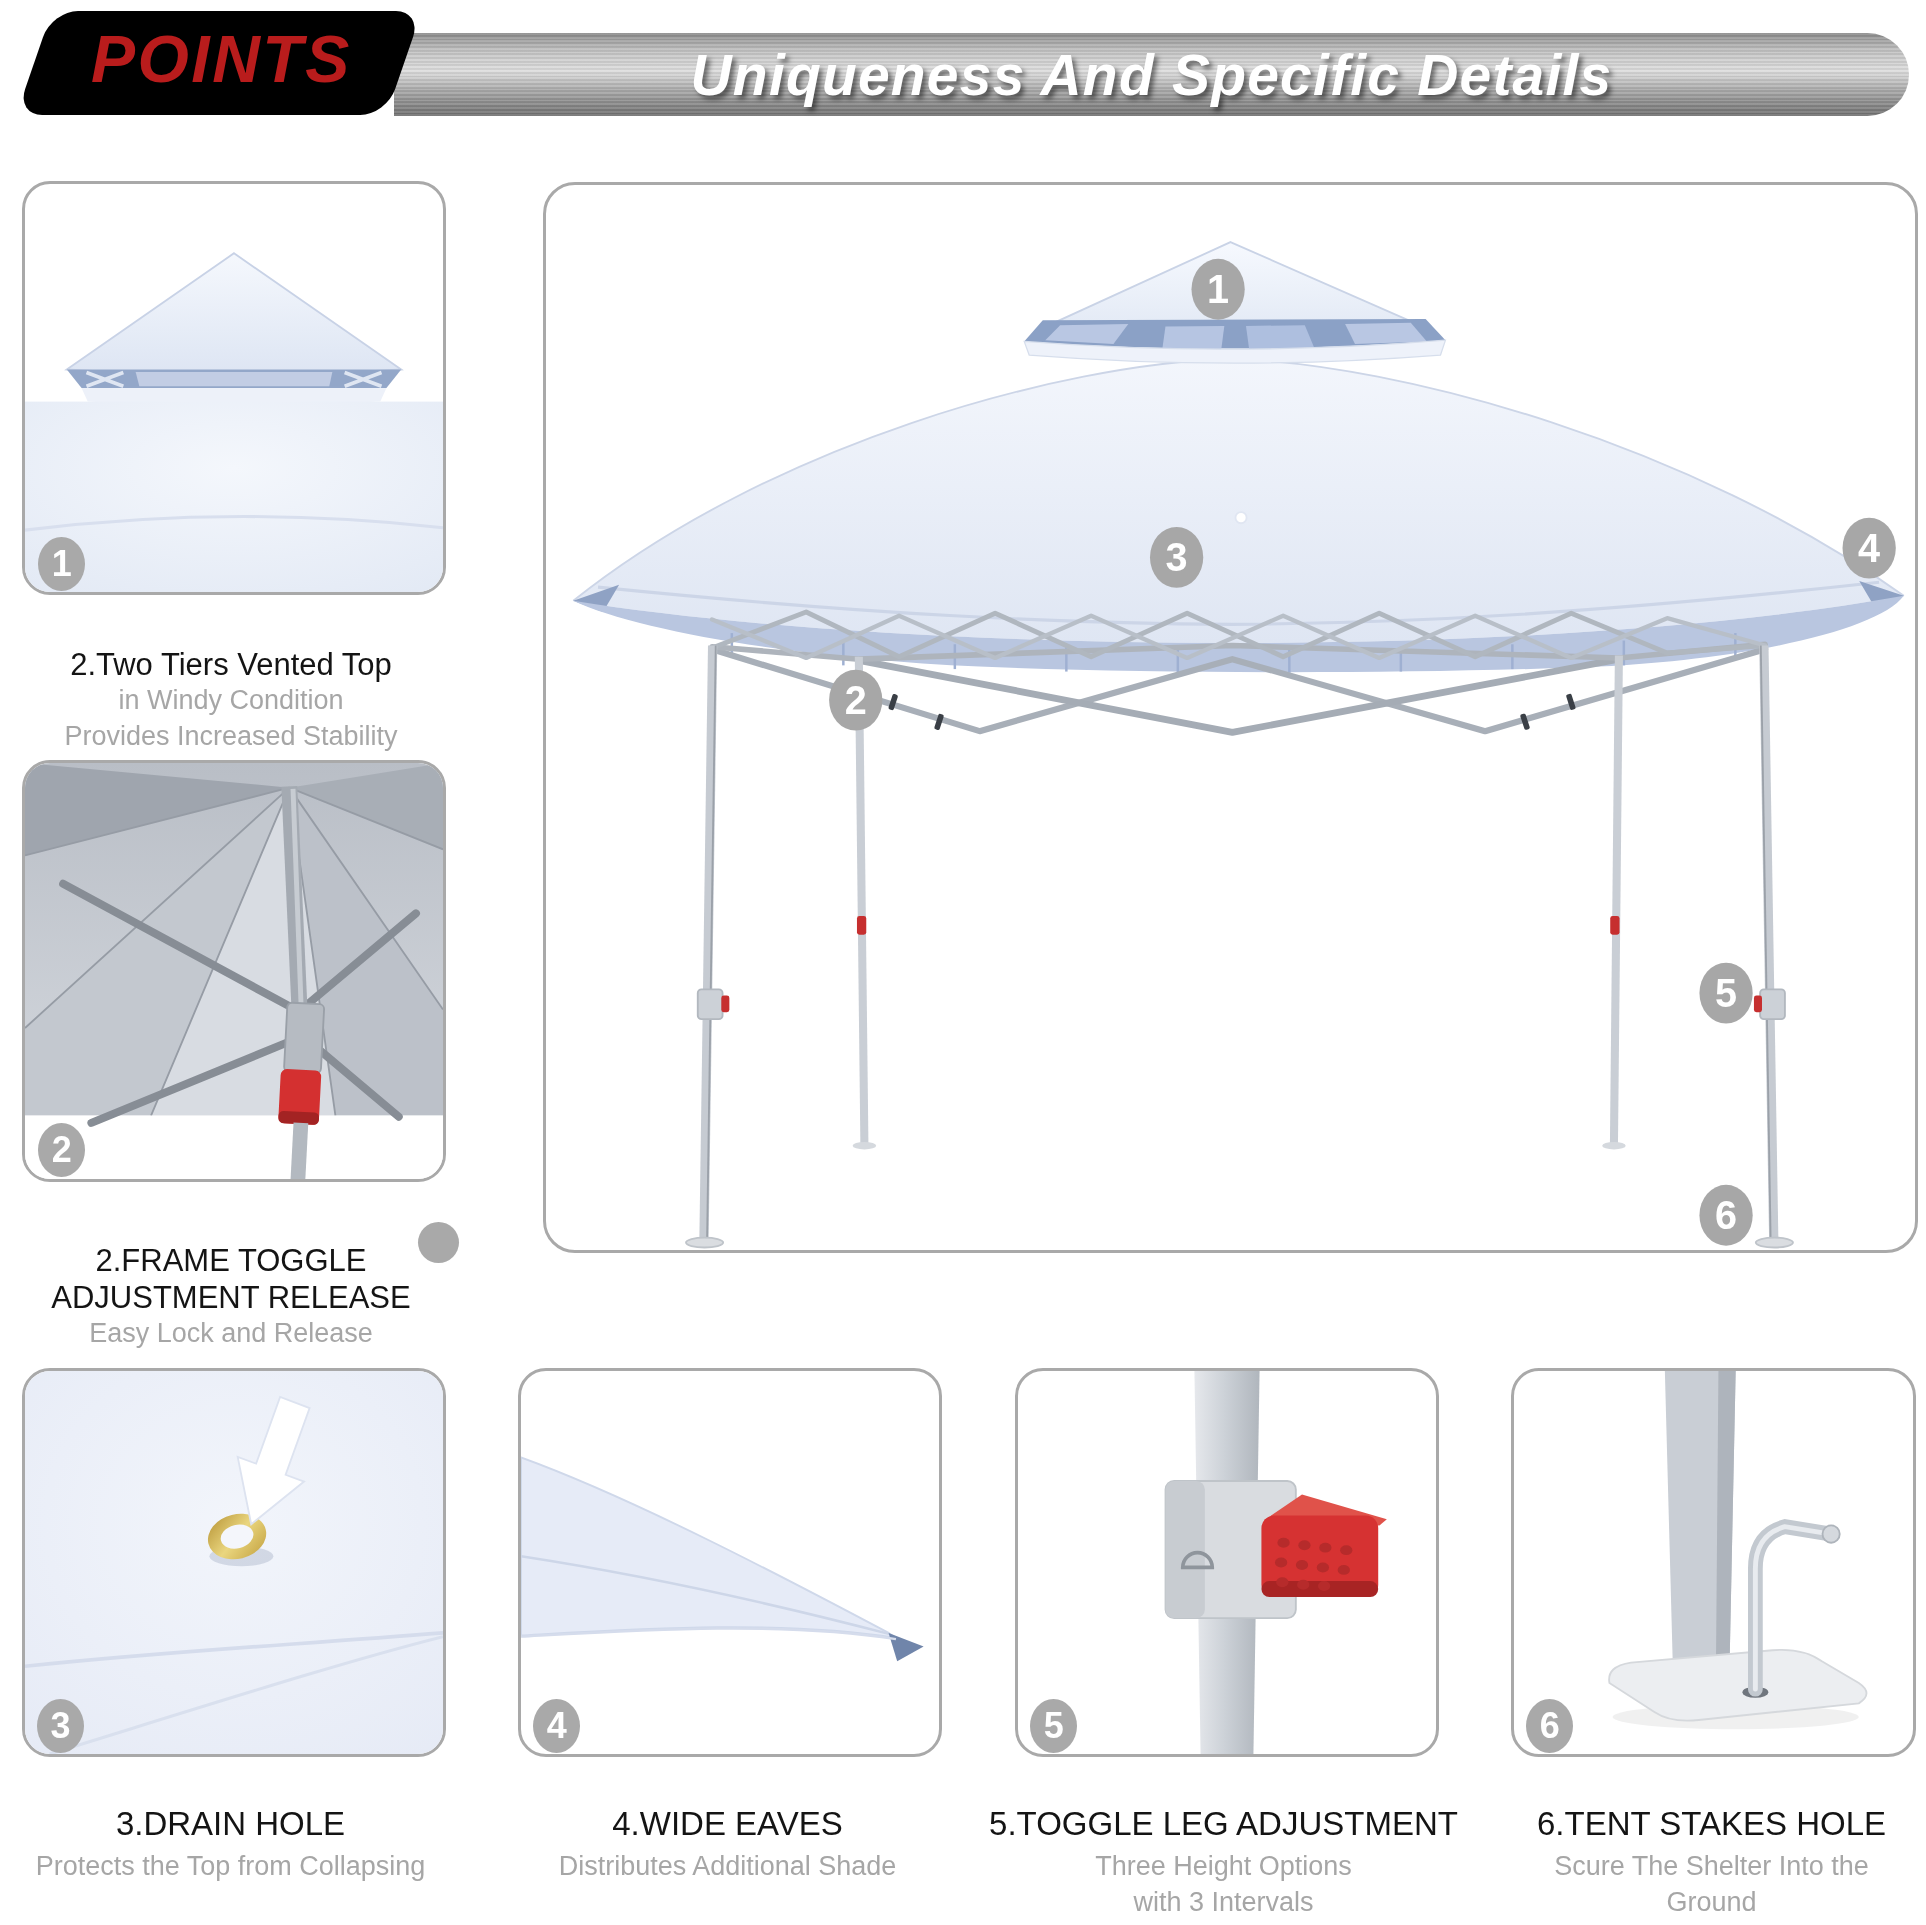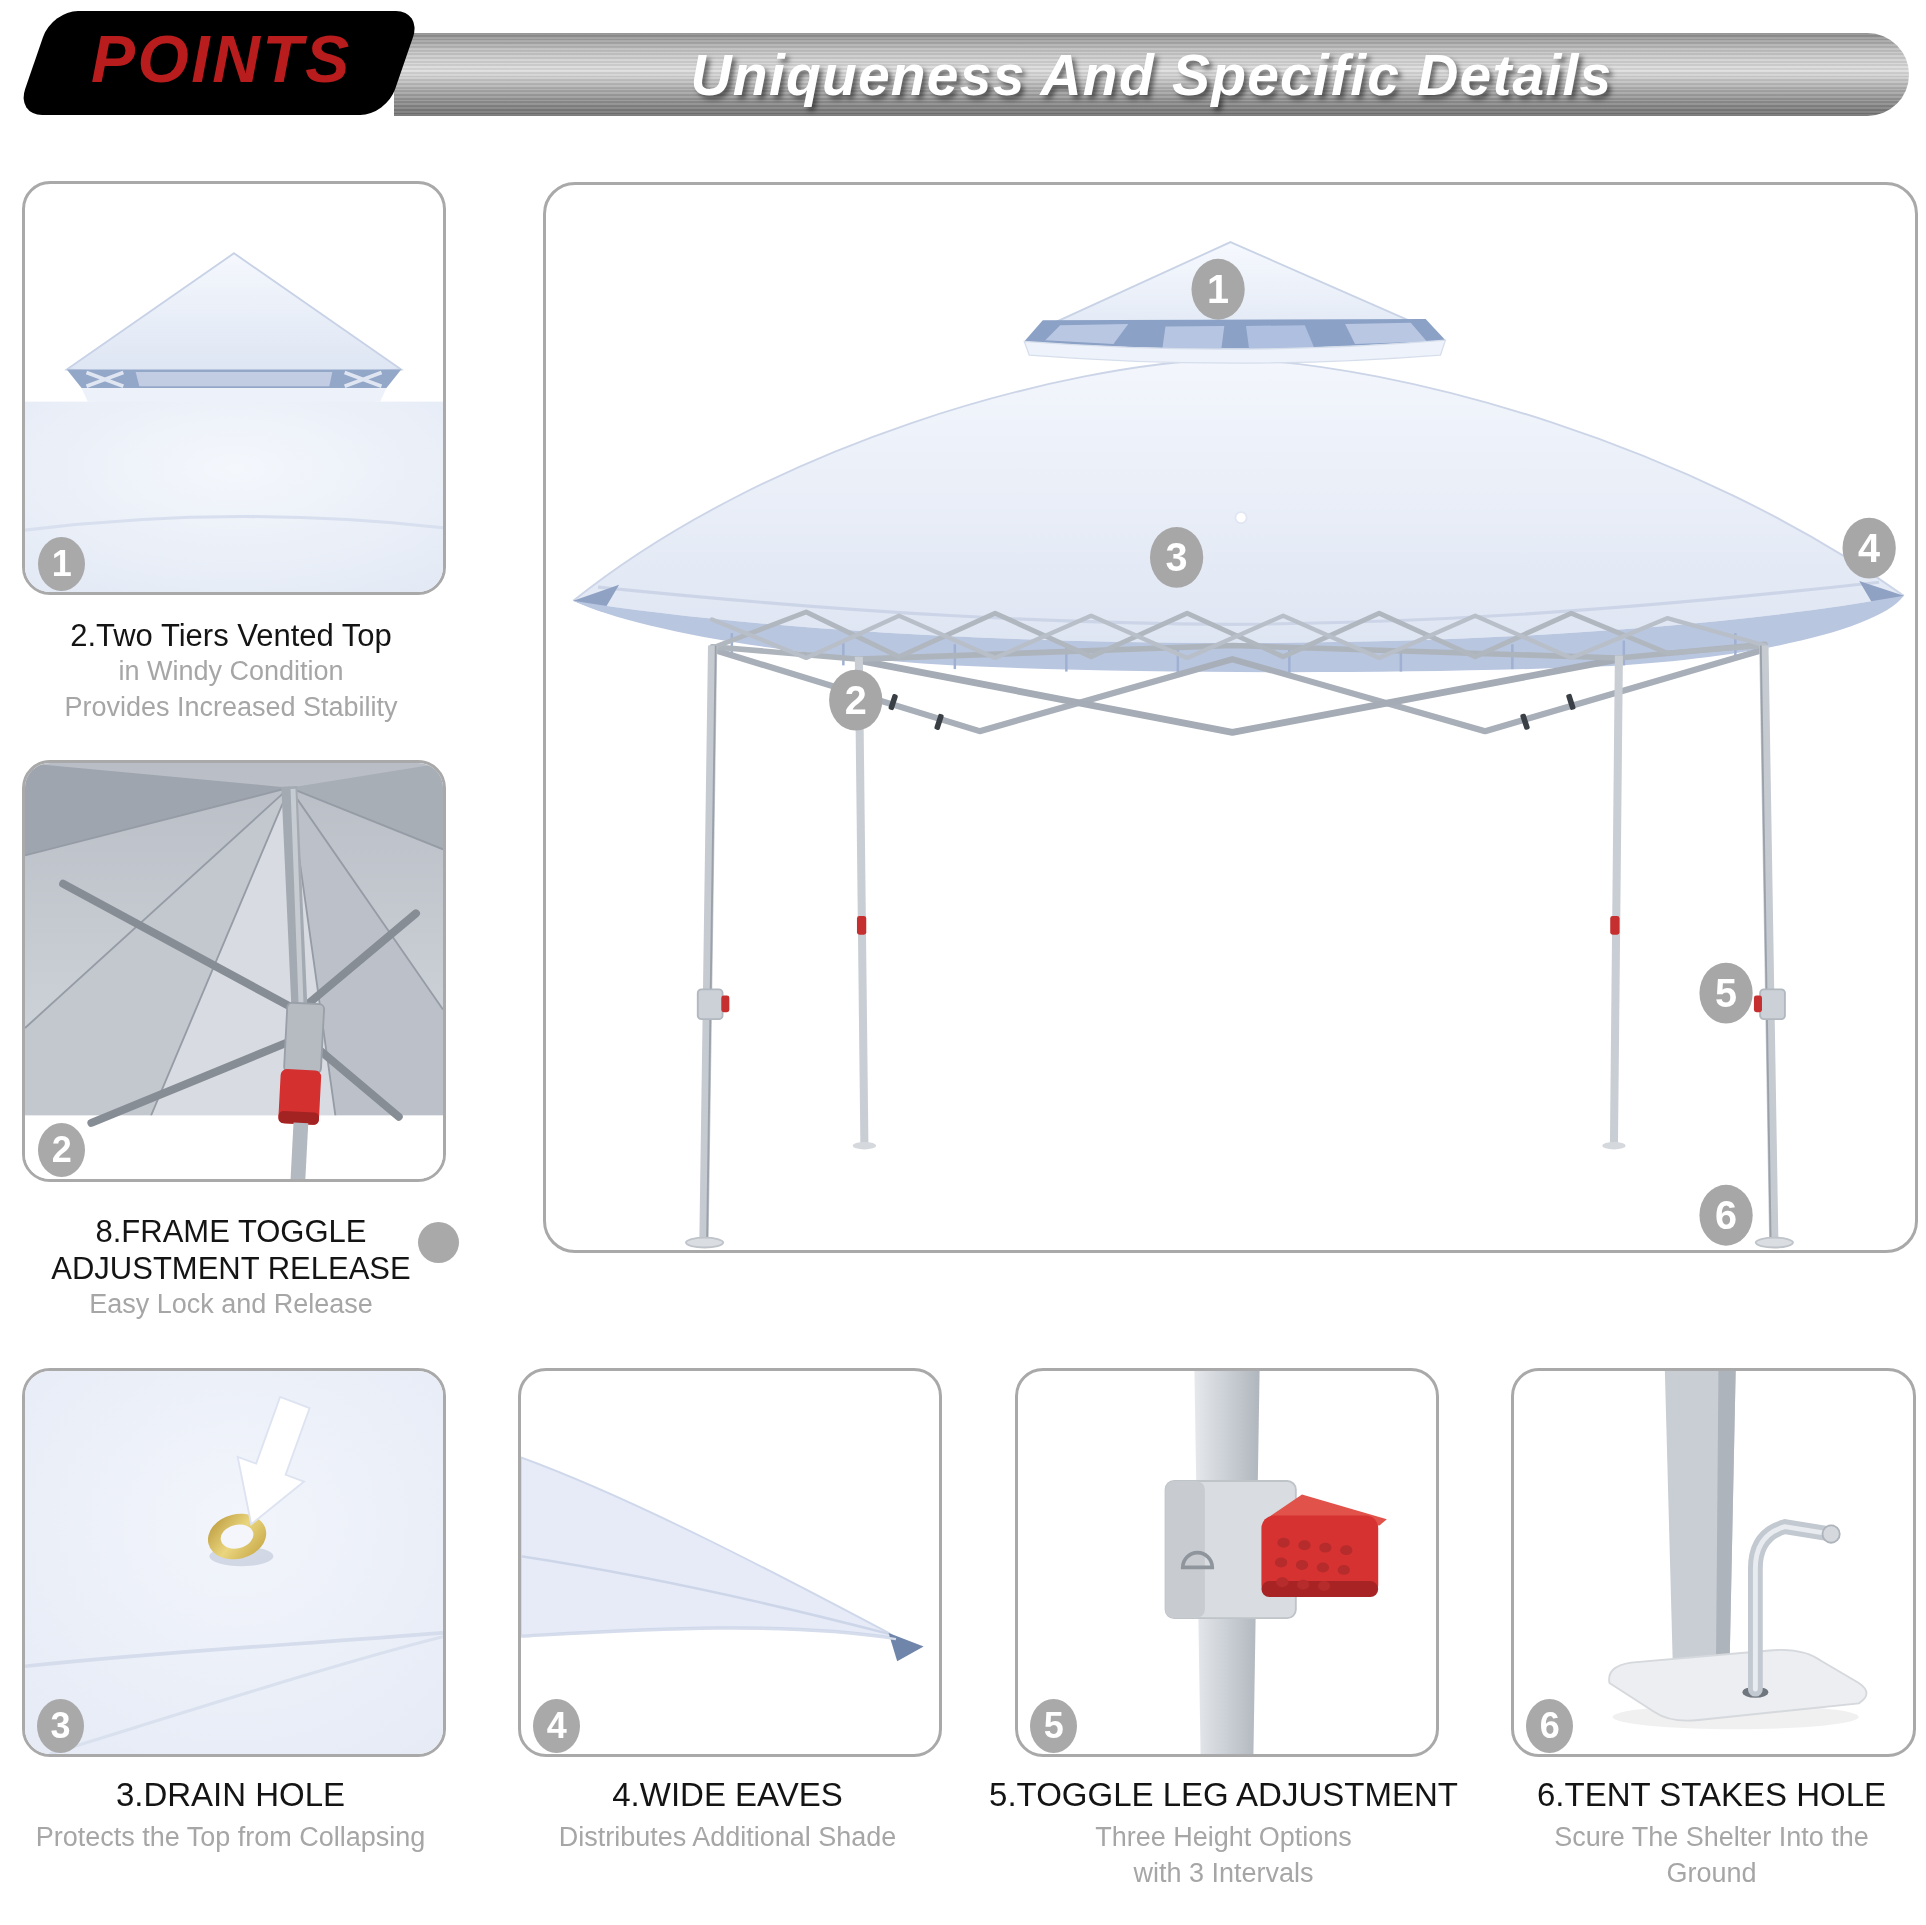--- a/index.html
+++ b/index.html
@@ -20,21 +20,21 @@
   .hdr-points{position:absolute;left:91px;top:21px;font-size:66px;font-weight:bold;
     font-style:italic;color:#b91c1c;letter-spacing:2.5px;}
 
   
   .card{position:absolute;border:3.7px solid #a9a9a9;border-radius:28px;background:#fff;overflow:hidden;}
   .card svg{position:absolute;left:0;top:0;width:100%;height:100%;}
   .badge{position:absolute;width:47px;height:54px;border-radius:50%;background:#a9a9a9;
     color:#fff;font-weight:bold;font-size:36px;display:flex;align-items:center;justify-content:center;z-index:3;}
 
   
-  .cap{position:absolute;text-align:center;z-index:2;}
+  .cap{position:absolute;text-align:center;z-index:2;margin-top:29px;}
   .cap .t{font-size:31px;color:#141414;line-height:1.2;white-space:nowrap;}
   .cap .s{font-size:27px;color:#a6a6a6;line-height:1.33;white-space:nowrap;}
   .cap.bottom .t{font-size:33px;margin-bottom:5px;}
   .gray-dot{position:absolute;left:418px;top:1222px;width:41px;height:41px;border-radius:50%;background:#a9a9a9;z-index:1;}
 </style>
 </head>
 <body>
 
 <div class="page">
 
@@ -103,21 +103,21 @@
         <rect x="424" y="390" width="60" height="112" rx="8" fill="#b6bbc2" stroke="#9aa0a8" stroke-width="3"></rect>
         <rect x="419" y="498" width="66" height="88" rx="10" fill="#d43030"></rect>
         <rect x="419" y="566" width="66" height="20" rx="8" fill="#a32323"></rect>
         <rect x="444" y="584" width="24" height="95" fill="#b3b9c0"></rect>
       </g>
     </svg>
     <div class="badge" style="left:13.6px;bottom:2.5px;">2</div>
   </div>
   <div class="gray-dot"></div>
   <div class="cap" style="left:0px;top:1213px;width:462px;">
-    <div class="t">8.FRAME TOGGLE</div>
+    <div class="t">2.FRAME TOGGLE</div>
     <div class="t">ADJUSTMENT RELEASE</div>
     <div class="s">Easy Lock and Release</div>
   </div>
 
   <div class="card" style="left:543px;top:182px;width:1369px;height:1065px;border-radius:32px;">
     <svg viewBox="0 0 2210 1716" preserveAspectRatio="none">
       <defs>
         <linearGradient id="g-can" x1="0" y1="0" x2="0" y2="1">
           <stop offset="0" stop-color="#f3f6fc"></stop>
             <stop offset="1" stop-color="#dfe6f3"></stop>

